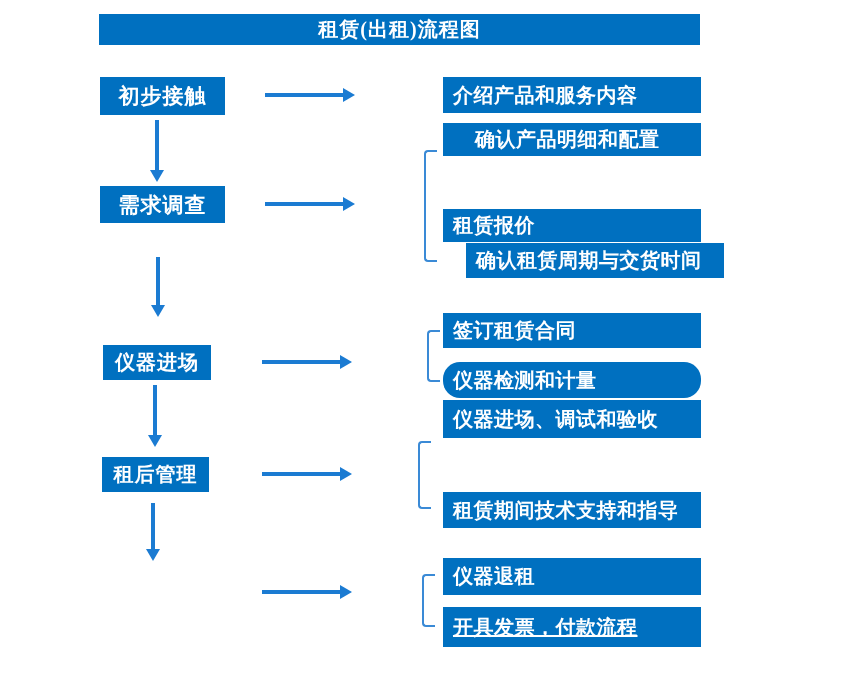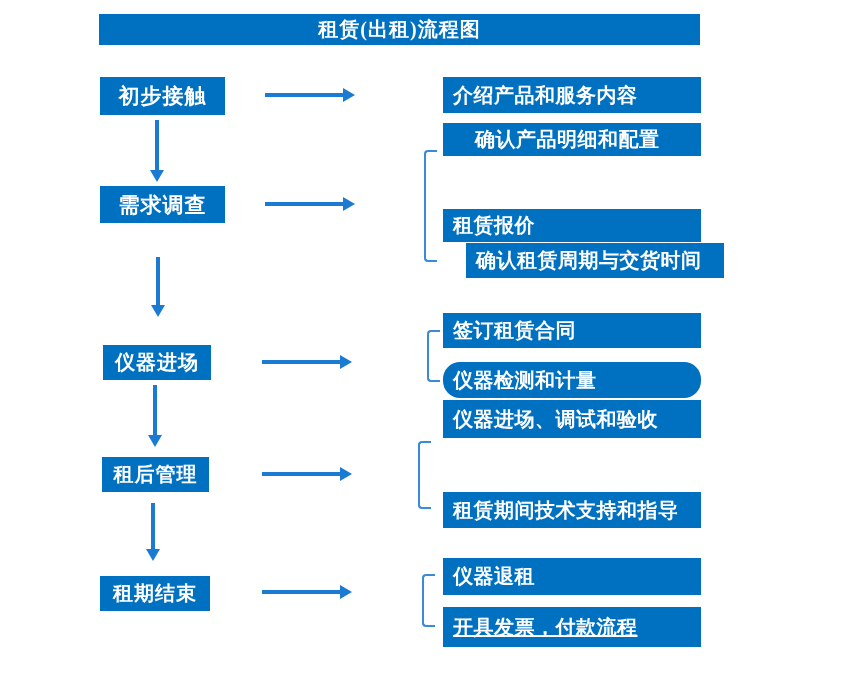--- a/index.html
+++ b/index.html
@@ -80,21 +80,20 @@
 <body>
 
 <div class="canvas">
 
   <div class="title-bar">租赁(出租)流程图</div>
 
   <div class="step-box s1">初步接触</div>
   <div class="step-box s2">需求调查</div>
   <div class="step-box s3">仪器进场</div>
   <div class="step-box s4">租后管理</div>
-  <div class="step-box s5">租期结束</div>
 
   <div class="v-arrow va1">
       <div class="shaft"></div>
       <div class="head"></div>
     </div>
   <div class="v-arrow va2">
       <div class="shaft"></div>
       <div class="head"></div>
     </div>
   <div class="v-arrow va3">

